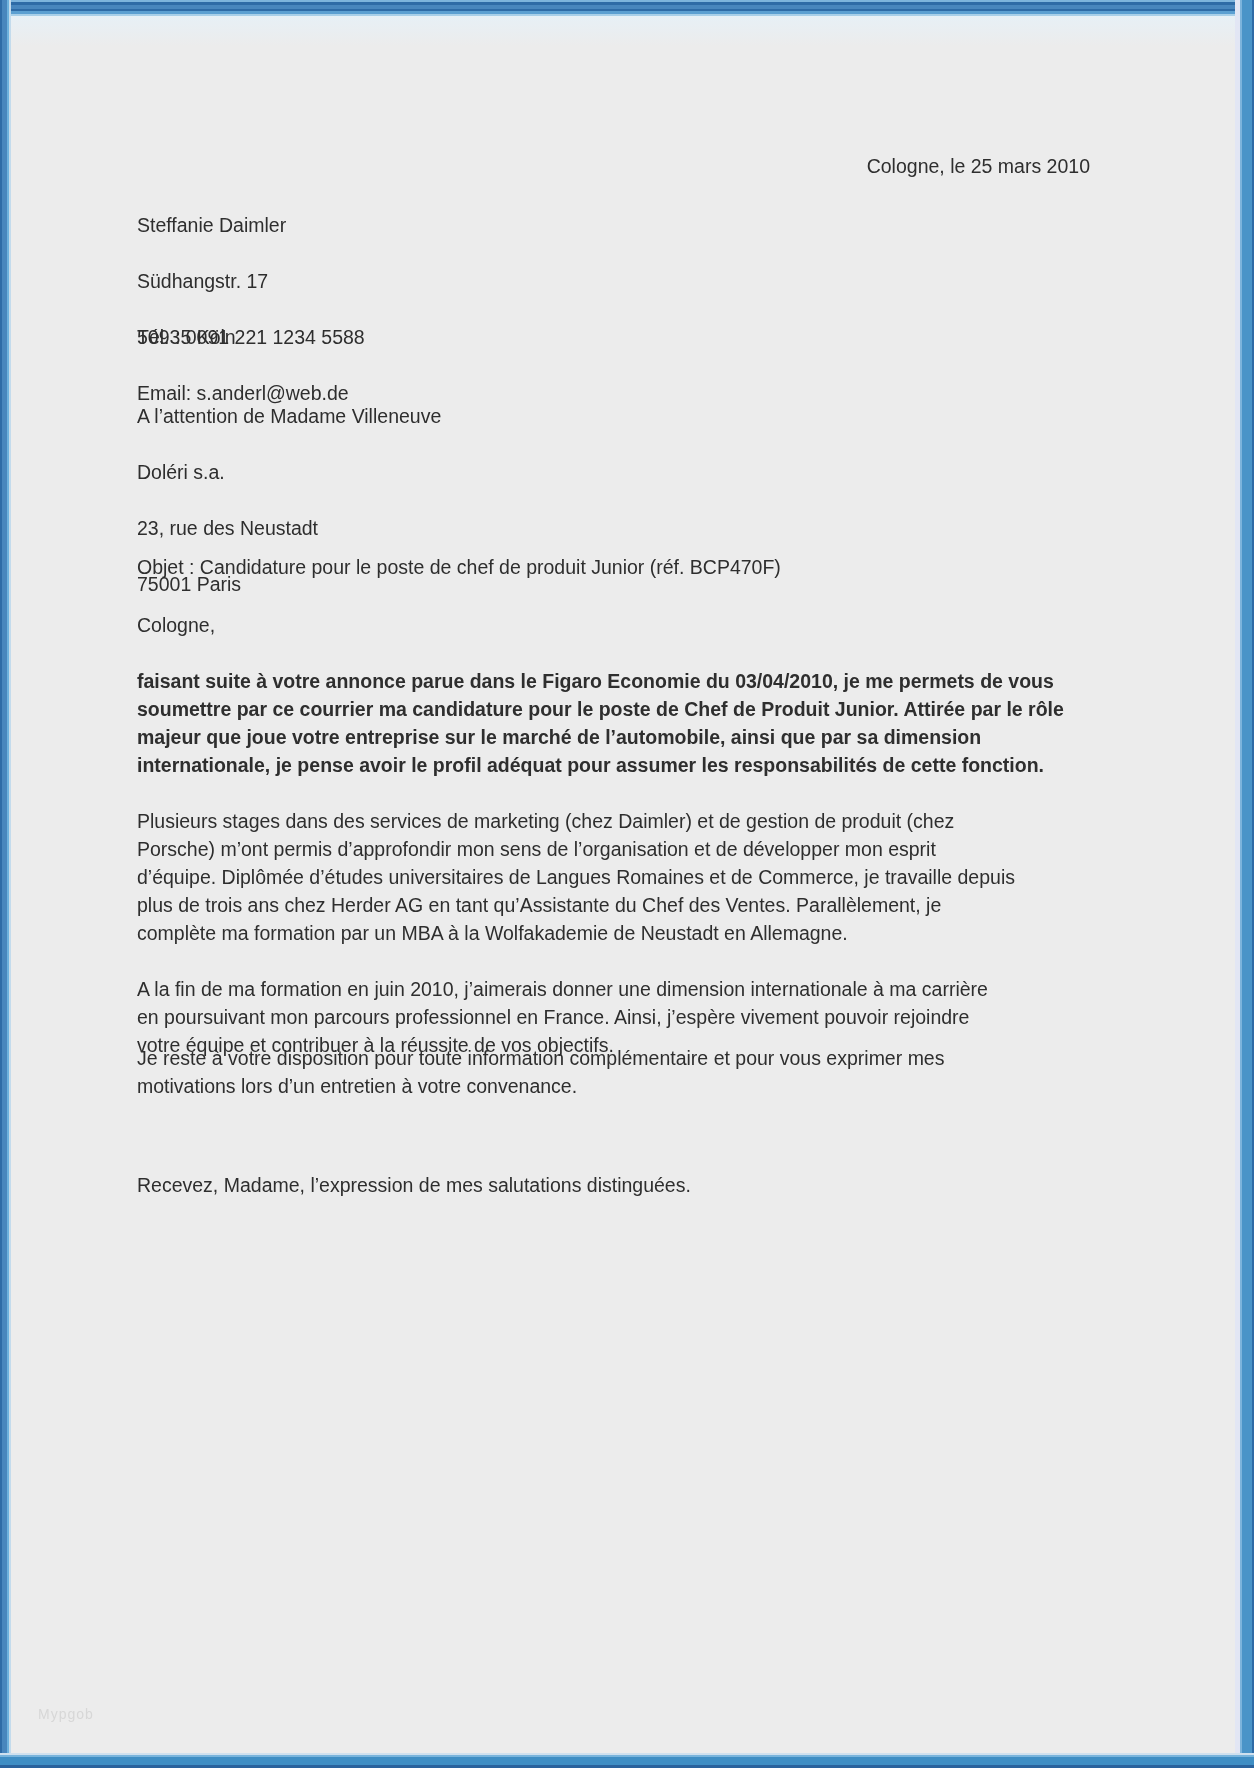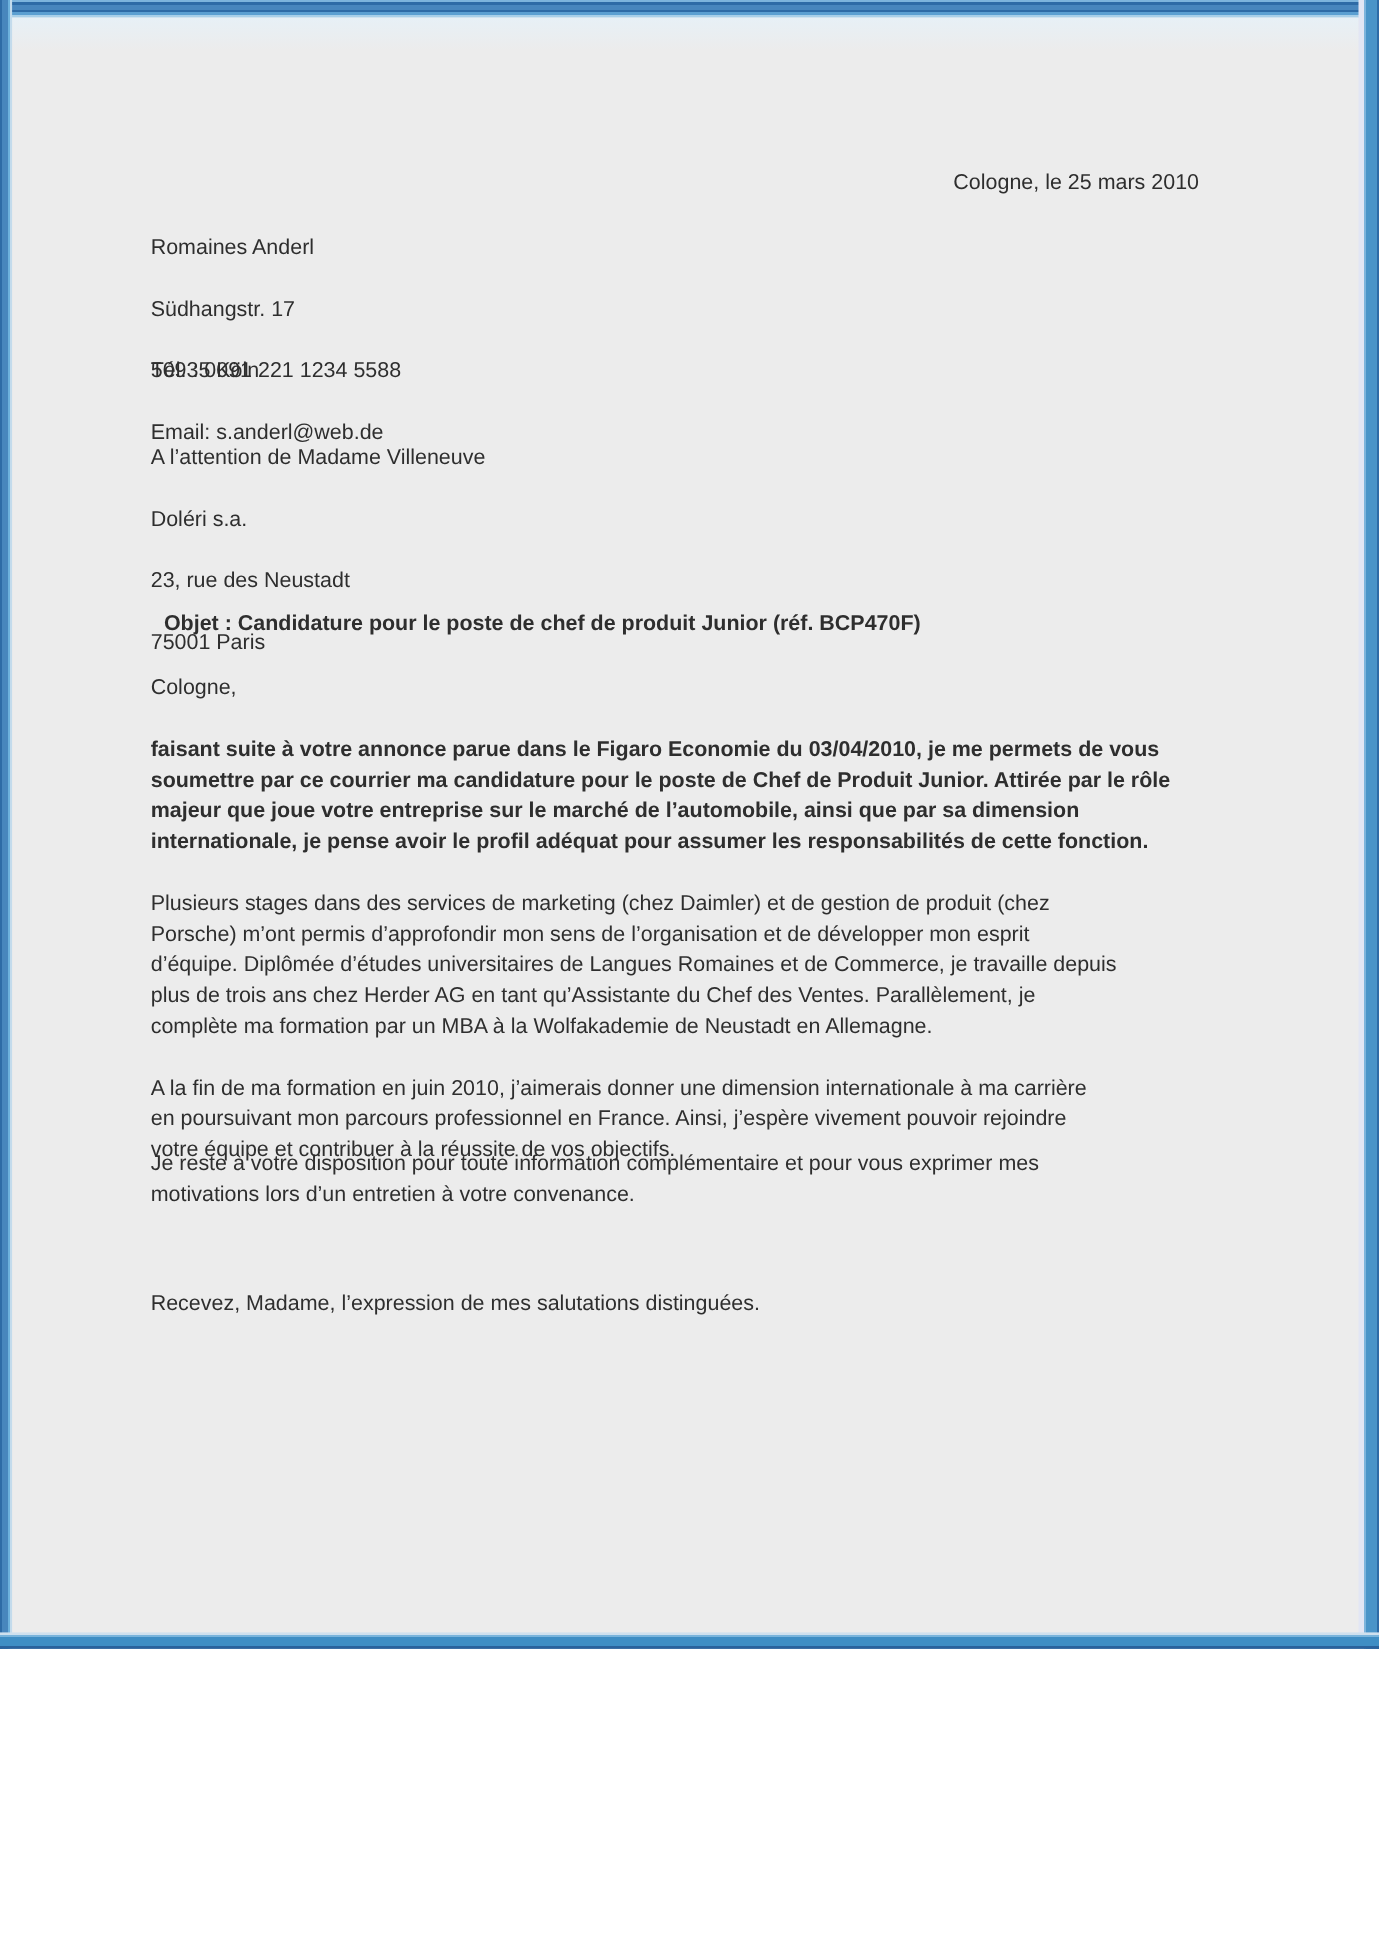--- a/index.html
+++ b/index.html
@@ -5,21 +5,21 @@
   html, body {
     margin: 0;
     padding: 0;
     width: 1254px;
     height: 1768px;
     font-family: "Liberation Sans", sans-serif;
   }
   .page {
     position: relative;
     width: 1254px;
-    height: 1499px;
+    height: 1768px;
     background: #ececec;
     overflow: hidden;
     color: #2e2e2e;
   }
   
   .border-top {
     position: absolute; top: 0; left: 0; right: 0; height: 16px;
     background: linear-gradient(to bottom,
       #7db4dc 0px, #7db4dc 2px,
       #2e6ba6 2px, #2e6ba6 5px,
@@ -61,21 +61,21 @@
     position: absolute;
     font-size: 19.5px;
     line-height: 28px;
     white-space: pre-line;
   }
   .left-col { left: 137px; }
   .date { top: 152px; right: 164px; text-align: right; }
   .sender-block { top: 183px; }
   .contact-block { top: 295px; }
   .recipient-block { top: 374px; }
-  .subject { top: 553px; font-weight: bold; margin-left: 12px; }
+  .subject { top: 553px; font-weight: normal; }
   .salutation { top: 611px; }
   .para1 { top: 667px; font-weight: bold; }
   .para2 { top: 807px; }
   .para3 { top: 975px; }
   .para4 { top: 1044px; }
   .closing { top: 1171px; }
   .watermark {
     position: absolute;
     left: 38px; top: 1706px;
     font-size: 14px;
@@ -90,21 +90,21 @@
 
   <div class="border-top"></div>
   <div class="border-top-fade"></div>
   <div class="border-left"></div>
   <div class="border-right"></div>
   <div class="border-bottom"></div>
 
   <div class="txt date">Cologne, le 25 mars 2010</div>
 
   <div class="txt left-col sender-block">
-    <div>Romaines Anderl</div>
+    <div>Steffanie Daimler</div>
     <div>Südhangstr. 17</div>
     <div>50935 Köln</div>
   </div>
 
   <div class="txt left-col contact-block">
     <div>Tél. : 0091 221 1234 5588</div>
     <div>Email: s.anderl@web.de</div>
   </div>
 
   <div class="txt left-col recipient-block">

